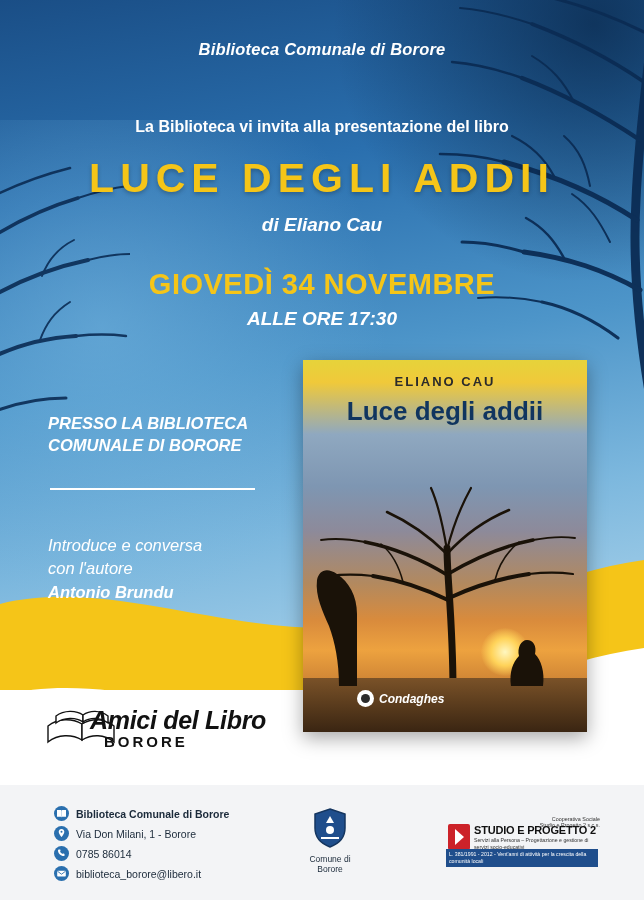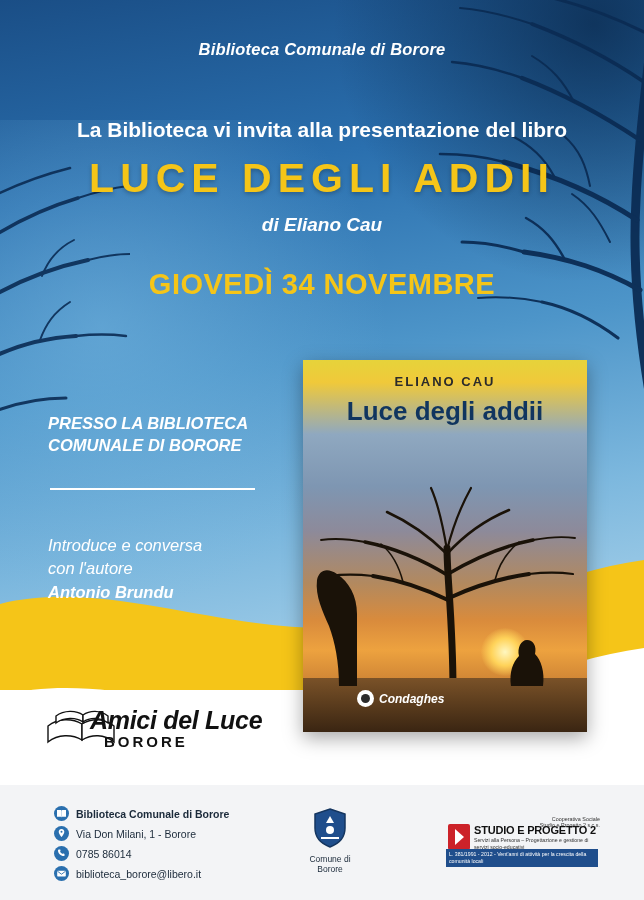--- a/index.html
+++ b/index.html
@@ -87,21 +87,21 @@
     font-weight: bold;
     font-style: italic;
     letter-spacing: 0.2px;
   }
   .invite-line {
     position: absolute;
     left: 0; top: 118px;
     width: 644px;
     text-align: center;
     color: #ffffff;
-    font-size: 21px;
+    font-size: 16px;
     font-weight: bold;
   }
   .book-title {
     position: absolute;
     left: 0; top: 155px;
     width: 644px;
     text-align: center;
     color: #f5c518;
     font-size: 41px;
     font-weight: bold;
@@ -433,20 +433,21 @@
     <path d="M0 96 C 120 64, 250 140, 400 110 C 510 88, 570 58, 644 48 L644 200 L0 200 Z" fill="#ffffff"></path>
   </svg>
   <div class="bottom-white"></div>
   <div class="footer-band"></div>
 
   <div class="library-title">Biblioteca Comunale di Borore</div>
   <div class="invite-line">La Biblioteca vi invita alla presentazione del libro</div>
   <div class="book-title">LUCE DEGLI ADDII</div>
   <div class="book-author">di Eliano Cau</div>
   <div class="event-date">GIOVEDÌ 34 NOVEMBRE</div>
+  <div class="event-time">ALLE ORE 17:30</div>
 
   <div class="venue">PRESSO LA BIBLIOTECA COMUNALE DI BORORE</div>
   <div class="divider"></div>
   <div class="intro">
     <span>Introduce e conversa</span><br>
     <span>con l'autore</span>
     <span class="speaker">Antonio Brundu</span>
   </div>
 
   <div class="book">
@@ -485,21 +486,21 @@
   </div>
 
   <svg class="collab-logo" viewBox="0 0 216 50">
     <g fill="#111" stroke="#111" stroke-width="1.4">
       <path d="M6 26 C 16 18, 30 18, 40 24 L40 40 C 30 34, 16 34, 6 42 Z" fill="#fff"></path>
       <path d="M40 24 C 50 18, 62 18, 72 26 L72 42 C 62 34, 50 34, 40 40 Z" fill="#fff"></path>
       <path d="M14 16 C 22 10, 34 10, 41 15 L41 22 C 34 17, 22 17, 14 23 Z" fill="#fff"></path>
       <path d="M41 15 C 48 10, 58 10, 66 16 L66 23 C 58 17, 48 17, 41 22 Z" fill="#fff"></path>
     </g>
   </svg>
-  <div class="collab-logo-text">Amici del Luce</div>
+  <div class="collab-logo-text">Amici del Libro</div>
   <div class="collab-logo-sub">BORORE</div>
 
   <div class="footer-contacts">
     <div class="contact-row">
       <span class="contact-ico">
         <svg width="11" height="11" viewBox="0 0 11 11">
             <path d="M1 2h3.5c.6 0 1 .4 1 .9V9.5C5.5 9 5 8.7 4.5 8.7H1z" fill="#fff"></path>
             <path d="M10 2H6.5c-.6 0-1 .4-1 .9V9.5C5.5 9 6 8.7 6.5 8.7H10z" fill="#fff"></path>
           </svg>
       </span>

